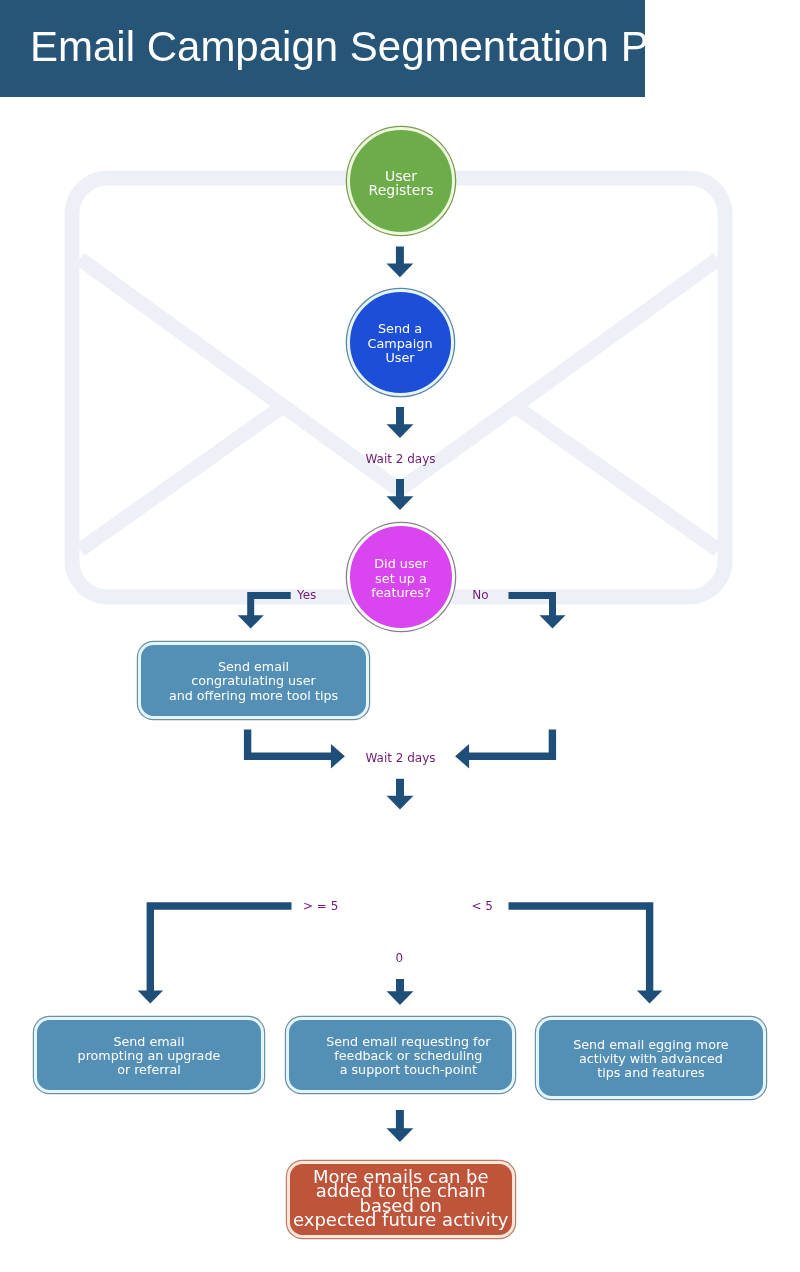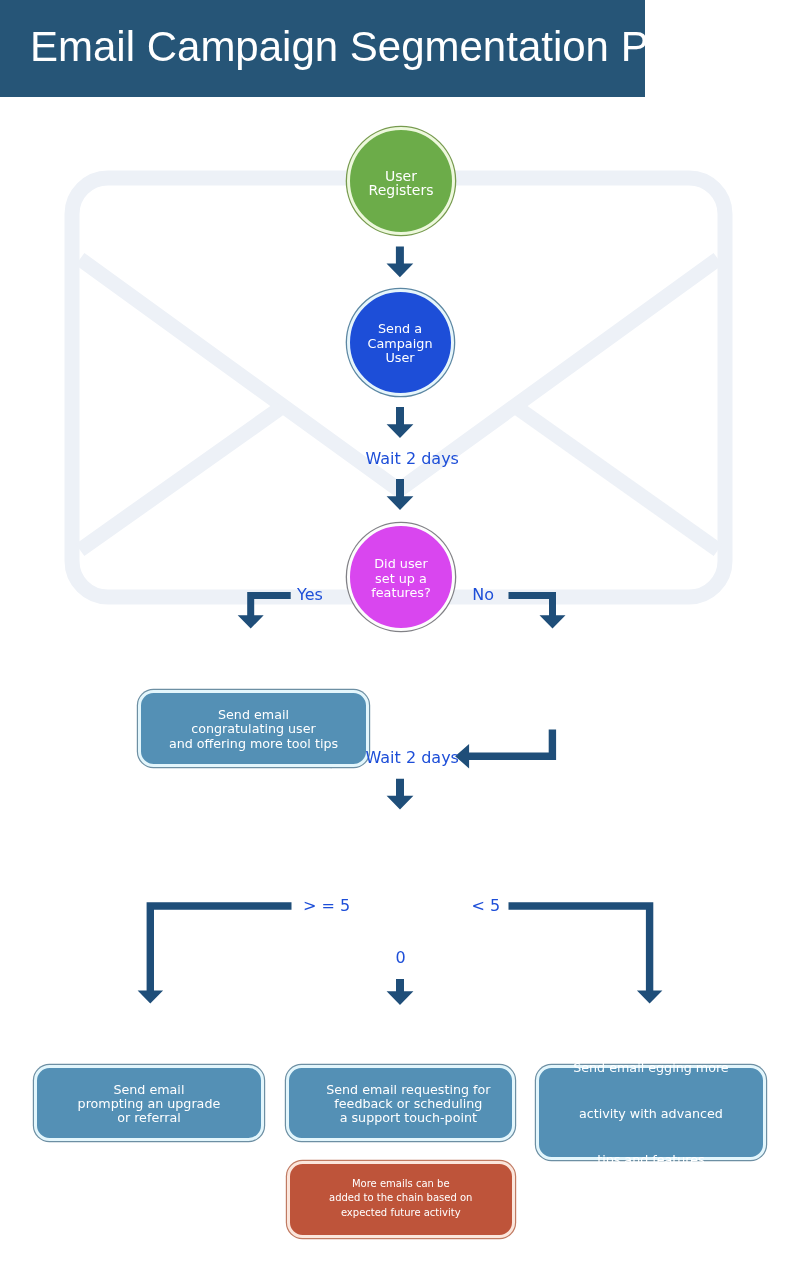--- a/index.html
+++ b/index.html
@@ -7,31 +7,31 @@
   body{width:800px;height:1272px;font-family:"DejaVu Sans",sans-serif;overflow:hidden;}
   #page{position:relative;width:800px;height:1272px;background:#ffffff;}
   #header{position:absolute;left:0;top:0;width:645px;height:97px;background:#265577;}
   #header-title{position:absolute;left:30px;top:21px;font-size:42px;line-height:52px;color:#ffffff;
                 white-space:nowrap;font-family:"Liberation Sans",sans-serif;}
   #envelope,#flow{position:absolute;left:0;top:0;width:800px;height:1272px;}
   .node{position:absolute;box-sizing:border-box;display:flex;flex-direction:column;
         align-items:center;justify-content:center;text-align:center;color:#ffffff;}
   .circ{border-radius:50%;padding-top:4px;}
   .tl{display:block;}
-  .elabel{position:absolute;color:#1d4ed8;white-space:nowrap;font-size:16px;line-height:14px;}
+  .elabel{position:absolute;color:#701a75;white-space:nowrap;font-size:12px;line-height:14px;}
   .circ-start{background:#6cac49;border:3px solid #edf8dc;box-shadow:0 0 0 1.3px #769a4e;
               font-size:14px;line-height:14.5px;}
   .circ-proc{background:#1d4ed8;border:3px solid #e6f5fb;box-shadow:0 0 0 1.3px #5b86a2;
              font-size:12.8px;line-height:14.5px;}
   .circ-dec{background:#d946ef;border:3px solid #fdfdfd;box-shadow:0 0 0 1.3px #818186;
             font-size:12.8px;line-height:14.5px;}
   .rbox{padding-top:2px;border-radius:15.5px;background:#5490b5;border:3px solid #e3f6fc;
-        box-shadow:0 0 0 1.2px #6d8fa3;font-size:12.7px;line-height:14.1px;margin-top:48px;}
+        box-shadow:0 0 0 1.2px #6d8fa3;font-size:12.7px;line-height:14.1px;}
   .rbox-note{padding-top:0px;padding-bottom:2px;border-radius:15.5px;background:#be543a;border:3px solid #fbe6dc;
-             box-shadow:0 0 0 1.2px #c07a62;font-size:10px;line-height:14.4px;}
+             box-shadow:0 0 0 1.2px #c07a62;font-size:18px;line-height:14.4px;}
 </style>
 </head>
 <body>
 
 <div id="page">
   <div id="header">
     <div id="header-title">Email Campaign Segmentation Process</div>
   </div>
   <svg id="envelope" viewBox="0 0 800 1272" width="800" height="1272">
     <g fill="none" stroke="#edf1f7" stroke-width="15" stroke-linecap="butt" stroke-linejoin="round">
@@ -79,21 +79,21 @@
   <div class="node rbox" style="left:34.2px;top:1017.2px;width:229.5px;height:75.5px;">
       <span class="tl">Send email</span>
       <span class="tl">prompting an upgrade</span>
       <span class="tl">or referral</span>
     </div>
   <div class="node rbox" style="left:285.6px;top:1017.2px;width:229.5px;height:75.5px;padding-left:16px;">
       <span class="tl">Send email requesting for</span>
       <span class="tl">feedback or scheduling</span>
       <span class="tl">a support touch-point</span>
     </div>
-  <div class="node rbox" style="left:536.2px;top:1017.2px;width:229.5px;height:95px;gap:32px;">
+  <div class="node rbox" style="left:536.2px;top:1017.2px;width:229.5px;height:82px;">
       <span class="tl">Send email egging more</span>
       <span class="tl">activity with advanced</span>
       <span class="tl">tips and features</span>
     </div>
   <div class="node rbox-note" style="left:287.0px;top:1161.3px;width:227.5px;height:76.5px;">
       <span class="tl">More emails can be</span>
       <span class="tl">added to the chain based on</span>
       <span class="tl">expected future activity</span>
     </div>
   <div class="elabel" style="left:365.5px;top:452.0px;">Wait 2 days</div>

